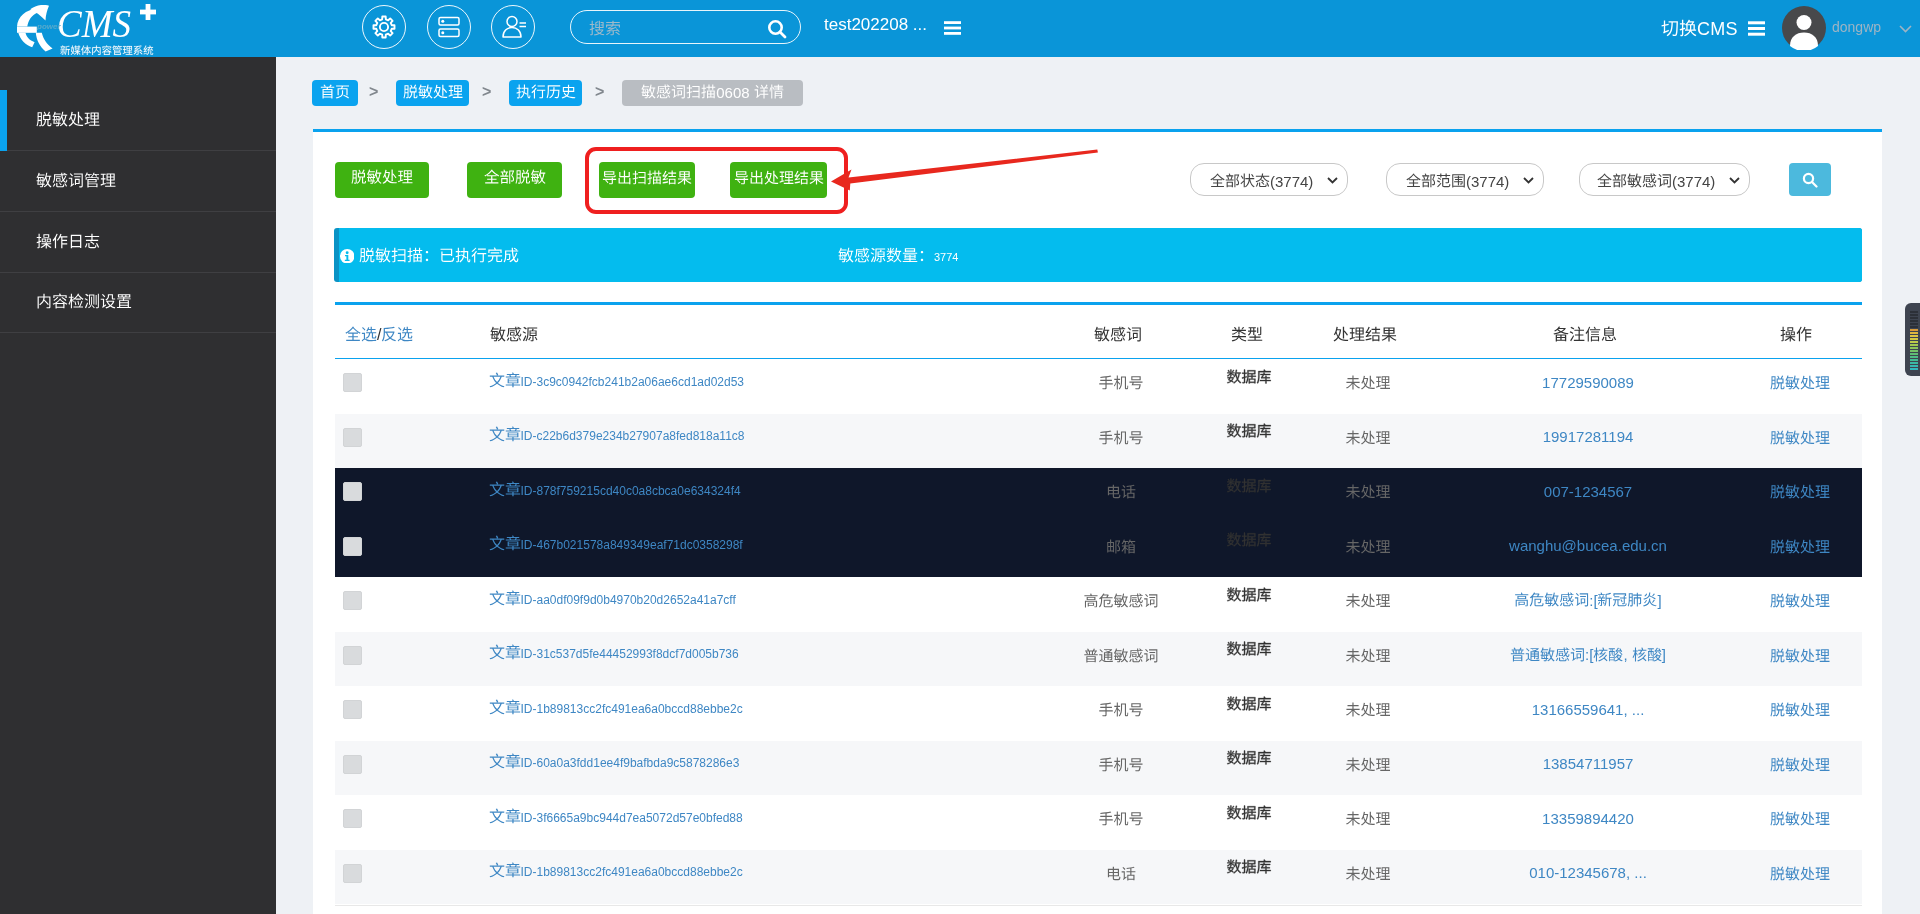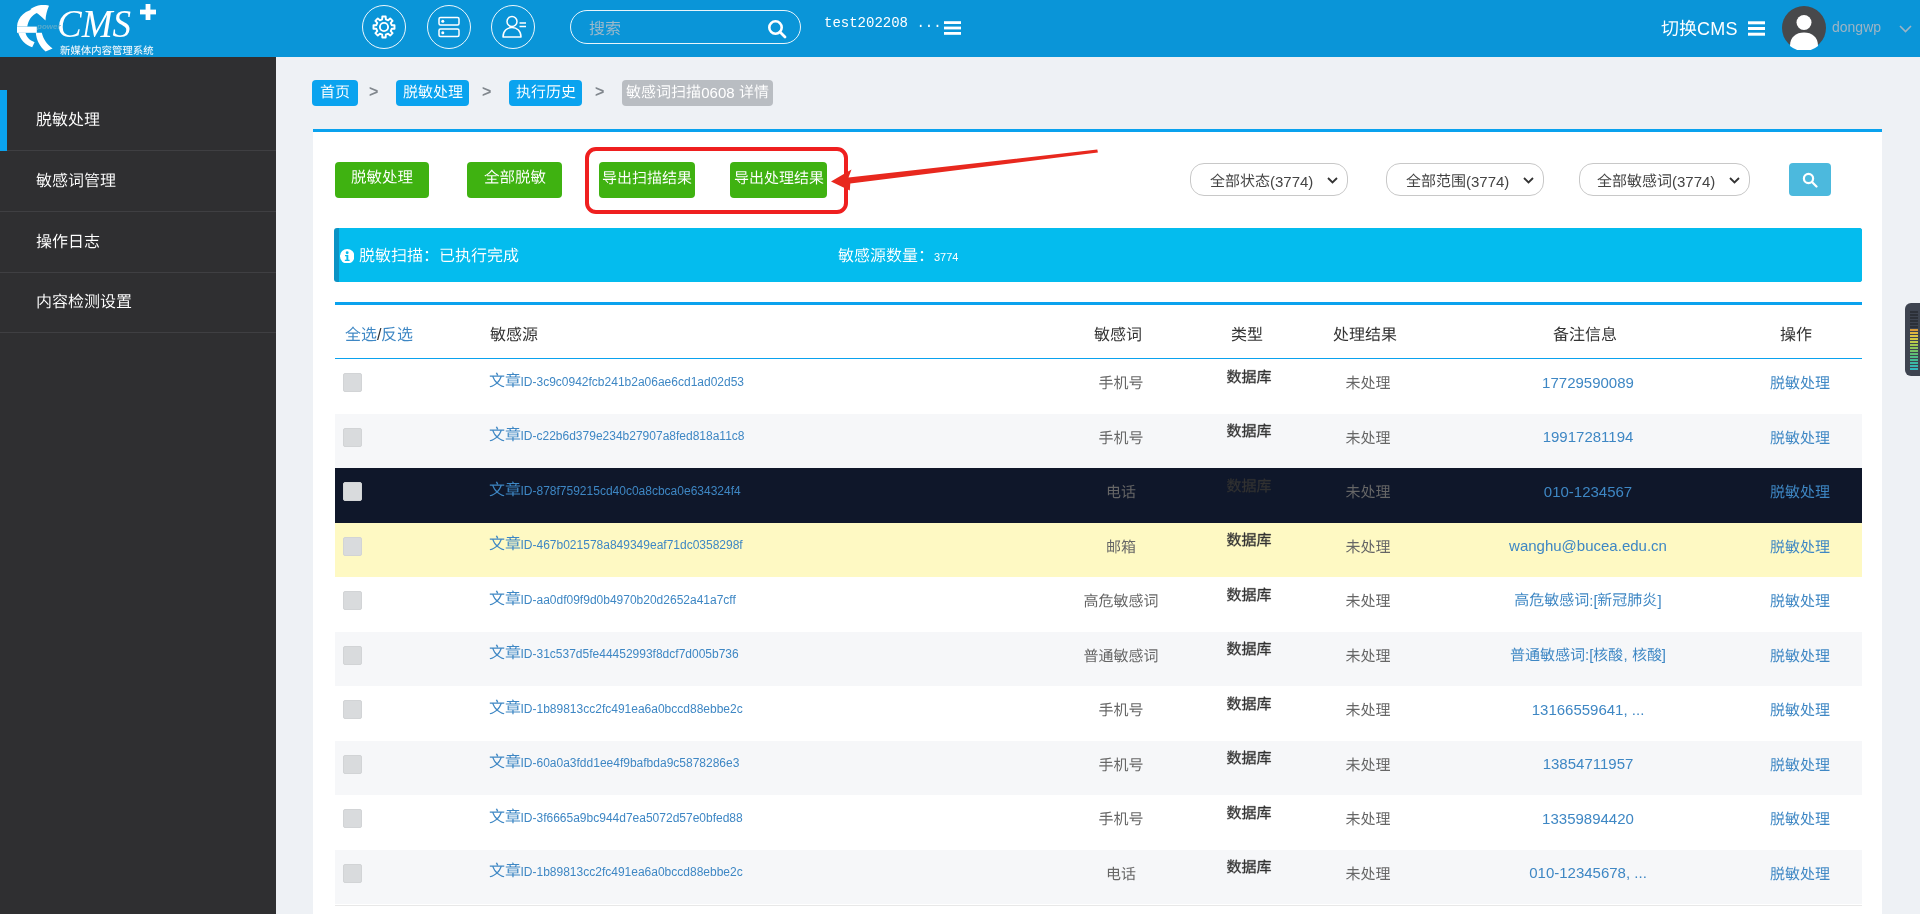--- a/index.html
+++ b/index.html
@@ -185,21 +185,21 @@
           <g fill="#9fbacA" transform="translate(0,14.1) scale(0.016,-0.016)">
             <use href="#u641C" x="0"></use>
             <use href="#u7D22" x="1000"></use>
           </g>
         </svg></span>
     <svg class="abs" style="left:194px;top:6px" width="24" height="24" viewBox="0 0 24 24">
       <circle cx="10.5" cy="10.5" r="6.2" fill="none" stroke="#fff" stroke-width="2.6"></circle>
       <line x1="15" y1="15" x2="20" y2="20" stroke="#fff" stroke-width="2.8" stroke-linecap="round"></line>
     </svg>
   </div>
-  <span class="abs" style="left:824px;top:15px;font-family:Liberation Mono, monospace;font-size:14px;color:#fff">test202208 ...</span>
+  <span class="abs" style="left:824px;top:15px;font-family:Liberation Sans, sans-serif;font-size:17px;color:#fff">test202208 ...</span>
   <svg class="abs" style="left:944px;top:21px" width="17" height="14" viewBox="0 0 17 14">
     <g stroke="#fff" stroke-width="2.8">
         <line x1="0" y1="1.6" x2="17" y2="1.6"></line>
         <line x1="0" y1="7" x2="17" y2="7"></line>
         <line x1="0" y1="12.4" x2="17" y2="12.4"></line>
       </g>
   </svg>
   <span class="abs" style="left:1661px;top:17.5px;color:#fff;font-size:19px"><svg width="36" height="18" viewBox="0 0 36 18" style="vertical-align:-2.2px">
         <g fill="#fff" transform="translate(0,15.8) scale(0.018,-0.018)">
           <use href="#u5207" x="0"></use>
@@ -283,21 +283,21 @@
 <span class="abs" style="left:482px;top:83px;color:#82888e;font-size:16px;font-weight:bold">&gt;</span>
 <div class="crumb" style="left:509px;width:73px;background:#0aa3ef"><svg width="60" height="15" viewBox="0 0 60 15" style="vertical-align:-0.8px">
       <g fill="#fff" transform="translate(0,13.2) scale(0.015,-0.015)">
         <use href="#u6267" x="0"></use>
         <use href="#u884C" x="1000"></use>
         <use href="#u5386" x="2000"></use>
         <use href="#u53F2" x="3000"></use>
       </g>
     </svg></div>
 <span class="abs" style="left:595px;top:83px;color:#82888e;font-size:16px;font-weight:bold">&gt;</span>
-<div class="crumb" style="left:622px;width:151px;background:#b9bdc2"><svg width="75" height="15" viewBox="0 0 75 15" style="vertical-align:-0.8px">
+<div class="crumb" style="left:622px;width:181px;background:#b9bdc2"><svg width="75" height="15" viewBox="0 0 75 15" style="vertical-align:-0.8px">
       <g fill="#fff" transform="translate(0,13.2) scale(0.015,-0.015)">
         <use href="#u654F" x="0"></use>
         <use href="#u611F" x="1000"></use>
         <use href="#u8BCD" x="2000"></use>
         <use href="#u626B" x="3000"></use>
         <use href="#u63CF" x="4000"></use>
       </g>
     </svg><span style="font-size:15px">0608 </span><svg width="30" height="15" viewBox="0 0 30 15" style="vertical-align:-0.8px">
       <g fill="#fff" transform="translate(0,13.2) scale(0.015,-0.015)">
         <use href="#u8BE6" x="0"></use>
@@ -583,31 +583,31 @@
           <use href="#u5E93" x="2000"></use>
         </g>
       </svg></span>
   <span class="c-res ctr"><svg width="45" height="15" viewBox="0 0 45 15" style="vertical-align:-1.8px">
         <g fill="#666" transform="translate(0,13.2) scale(0.015,-0.015)">
           <use href="#u672A" x="0"></use>
           <use href="#u5904" x="1000"></use>
           <use href="#u7406" x="2000"></use>
         </g>
       </svg></span>
-  <span class="c-rem ctr"><span>010-1234567</span></span>
+  <span class="c-rem ctr"><span>007-1234567</span></span>
   <span class="c-op ctr"><svg width="60" height="15" viewBox="0 0 60 15" style="vertical-align:-1.8px">
         <g fill="#3e87c4" transform="translate(0,13.2) scale(0.015,-0.015)">
           <use href="#u8131" x="0"></use>
           <use href="#u654F" x="1000"></use>
           <use href="#u5904" x="2000"></use>
           <use href="#u7406" x="3000"></use>
         </g>
       </svg></span>
 </div>
-<div class="row" style="top:522.5px;background:#fef9c3">
+<div class="row" style="top:522.5px;background:#0f172a">
   <span class="cb"></span>
   <span class="c-src"><svg width="32" height="16" viewBox="0 0 32 16" style="vertical-align:-1.9px">
         <g fill="#3e87c4" transform="translate(0,14.1) scale(0.016,-0.016)">
           <use href="#u6587" x="0"></use>
           <use href="#u7AE0" x="1000"></use>
         </g>
       </svg><span class="lat16">ID-467b021578a849349eaf71dc0358298f</span></span>
   <span class="c-type ctr"><svg width="30" height="15" viewBox="0 0 30 15" style="vertical-align:-1.8px">
         <g fill="#666" transform="translate(0,13.2) scale(0.015,-0.015)">
           <use href="#u90AE" x="0"></use>

